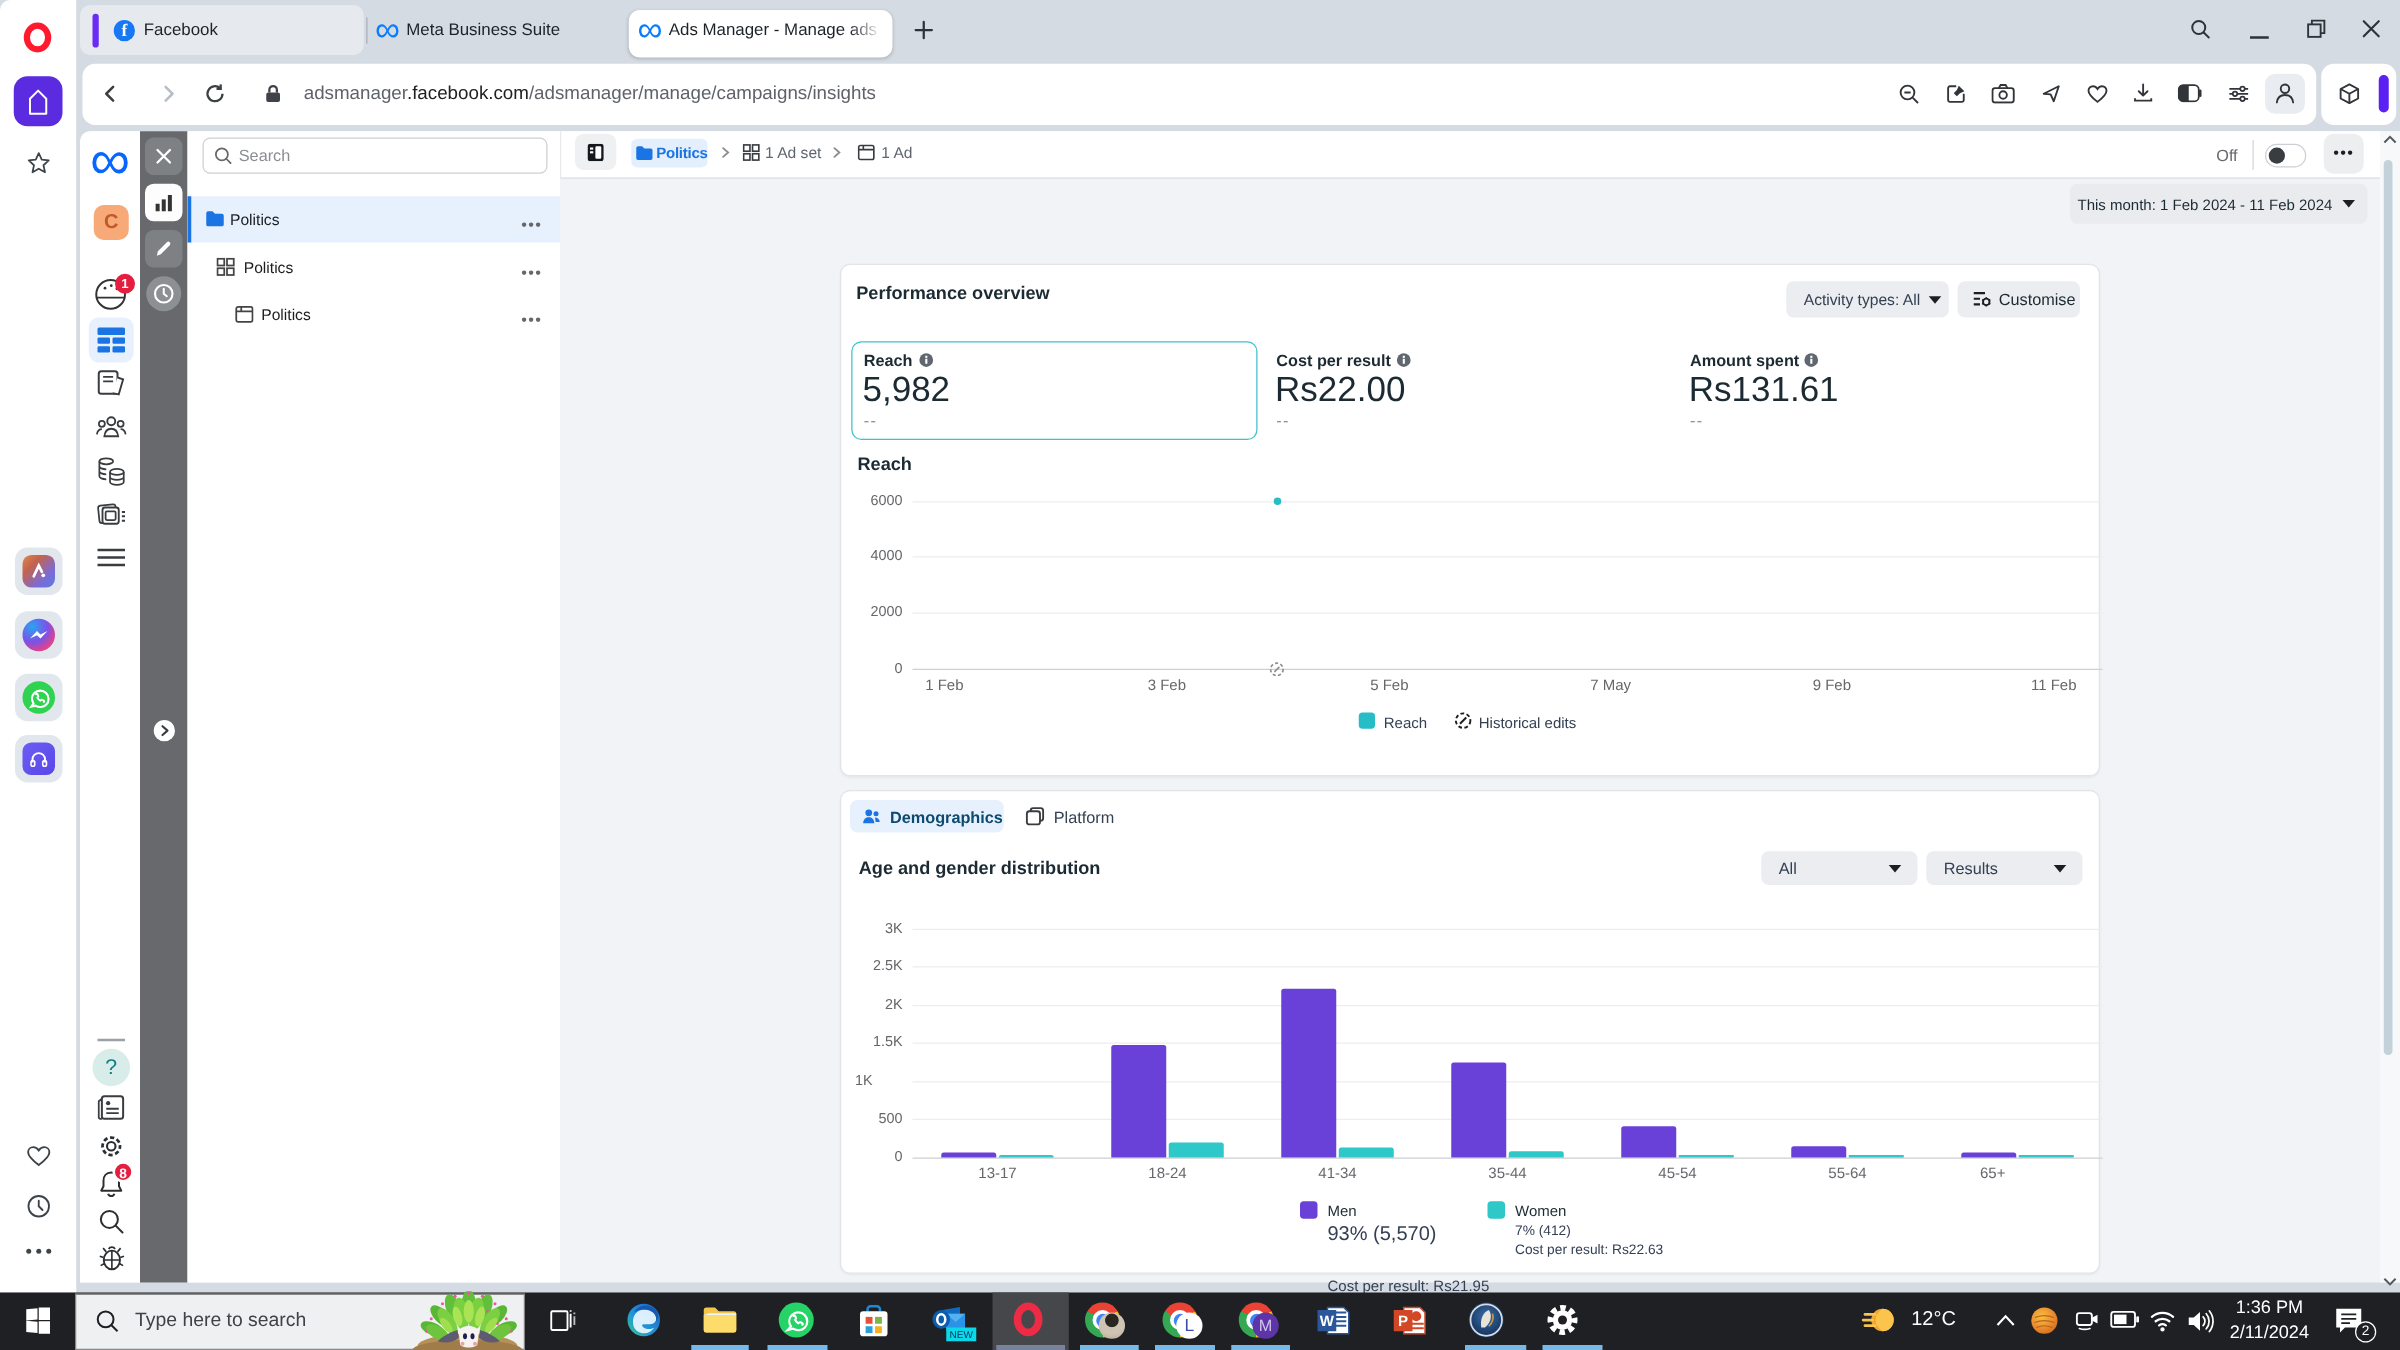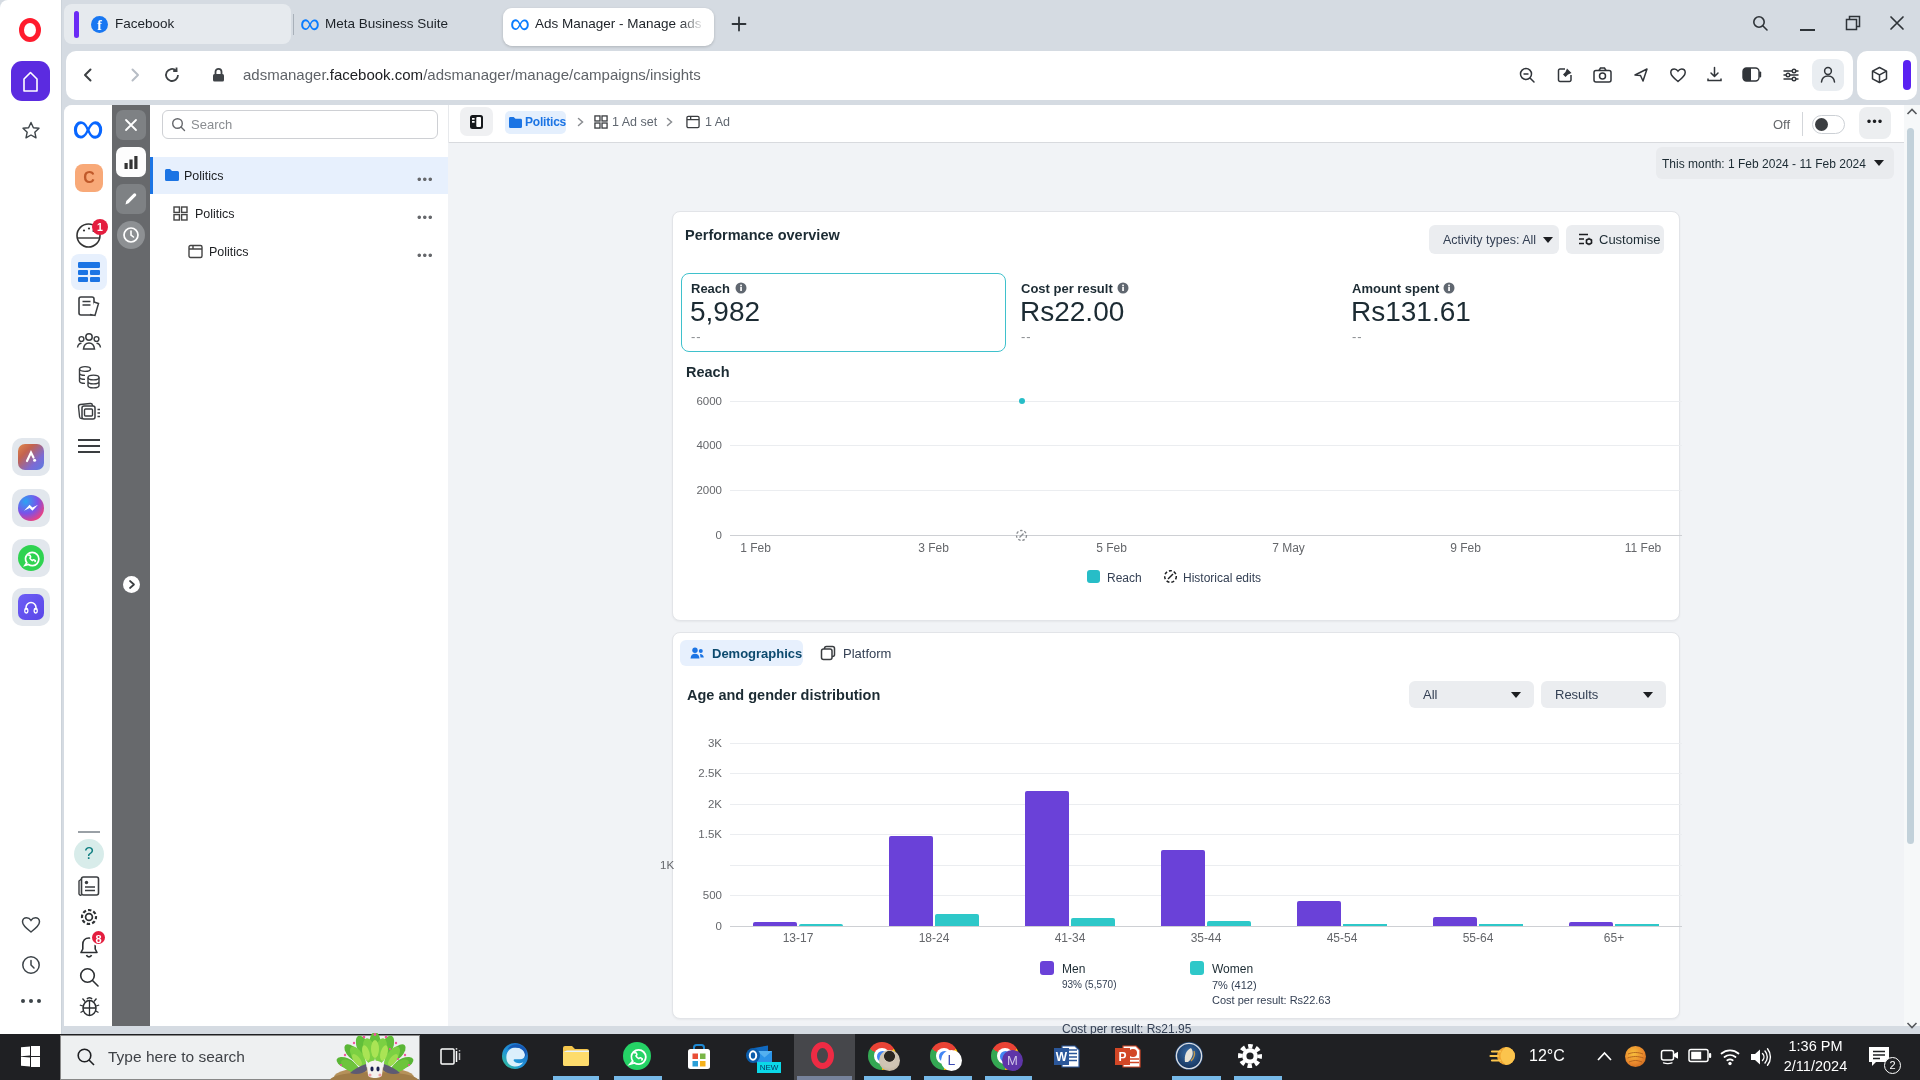--- a/index.html
+++ b/index.html
@@ -445,21 +445,21 @@
 <div class="a" style="left:1423px;top:687px;font-size:13px;color:#344054">All</div>
 <div class="a" style="left:1511px;top:692px;width:0;height:0;border-left:5px solid transparent;border-right:5px solid transparent;border-top:6px solid #1c1e21"></div>
 <div class="a" style="left:1541px;top:681px;width:125px;height:27px;background:#ebedf0;border-radius:6px"></div>
 <div class="a" style="left:1555px;top:687px;font-size:13px;color:#344054">Results</div>
 <div class="a" style="left:1643px;top:692px;width:0;height:0;border-left:5px solid transparent;border-right:5px solid transparent;border-top:6px solid #1c1e21"></div>
 
 <div class="a" style="left:660px;top:737px;width:62px;height:12px;font-size:11.5px;color:#65676b;text-align:right">3K</div>
 <div class="a" style="left:660px;top:767px;width:62px;height:12px;font-size:11.5px;color:#65676b;text-align:right">2.5K</div>
 <div class="a" style="left:660px;top:798px;width:62px;height:12px;font-size:11.5px;color:#65676b;text-align:right">2K</div>
 <div class="a" style="left:660px;top:828px;width:62px;height:12px;font-size:11.5px;color:#65676b;text-align:right">1.5K</div>
-<div class="a" style="left:660px;top:859px;width:62px;height:12px;font-size:11.5px;color:#65676b;text-align:left">1K</div>
+<div class="a" style="left:660px;top:859px;width:62px;height:12px;font-size:11.5px;color:#65676b;text-align:center">1K</div>
 <div class="a" style="left:660px;top:889px;width:62px;height:12px;font-size:11.5px;color:#65676b;text-align:right">500</div>
 <div class="a" style="left:660px;top:920px;width:62px;height:12px;font-size:11.5px;color:#65676b;text-align:right">0</div>
 <div class="a" style="left:730px;top:743px;width:952px;height:1px;background:#ebedf0"></div>
 <div class="a" style="left:730px;top:773px;width:952px;height:1px;background:#ebedf0"></div>
 <div class="a" style="left:730px;top:804px;width:952px;height:1px;background:#ebedf0"></div>
 <div class="a" style="left:730px;top:834px;width:952px;height:1px;background:#ebedf0"></div>
 <div class="a" style="left:730px;top:865px;width:952px;height:1px;background:#ebedf0"></div>
 <div class="a" style="left:730px;top:895px;width:952px;height:1px;background:#ebedf0"></div>
 <div class="a" style="left:730px;top:926px;width:952px;height:1px;background:#ced0d4"></div>
 
@@ -477,25 +477,25 @@
 <div class="a" style="left:1479px;top:924px;width:44px;height:2px;background:#2ec8c9"></div>
 <div class="a" style="left:1569px;top:922px;width:44px;height:4px;background:#6a41d8;border-radius:2px 2px 0 0"></div>
 <div class="a" style="left:1615px;top:924px;width:44px;height:2px;background:#2ec8c9"></div>
 
 <div class="a" style="left:768px;top:931px;width:60px;font-size:12px;color:#65676b;text-align:center">13-17</div>
 <div class="a" style="left:904px;top:931px;width:60px;font-size:12px;color:#65676b;text-align:center">18-24</div>
 <div class="a" style="left:1040px;top:931px;width:60px;font-size:12px;color:#65676b;text-align:center">41-34</div>
 <div class="a" style="left:1176px;top:931px;width:60px;font-size:12px;color:#65676b;text-align:center">35-44</div>
 <div class="a" style="left:1312px;top:931px;width:60px;font-size:12px;color:#65676b;text-align:center">45-54</div>
 <div class="a" style="left:1448px;top:931px;width:60px;font-size:12px;color:#65676b;text-align:center">55-64</div>
-<div class="a" style="left:1584px;top:931px;width:60px;font-size:12px;color:#65676b;text-align:center">65+</div>
+<div class="a" style="left:1584px;top:931px;width:60px;font-size:12px;color:#65676b;">65+</div>
 
 <div class="a" style="left:1040px;top:961px;width:14px;height:14px;border-radius:3px;background:#6a41d8"></div>
 <div class="a" style="left:1062px;top:962px;font-size:12px;color:#1c2b33">Men</div>
-<div class="a" style="left:1062px;top:979px;font-size:10px;color:#344054">93% (5,570)</div>
+<div class="a" style="left:1062px;top:979px;font-size:16px;color:#344054">93% (5,570)</div>
 <div class="a" style="left:1062px;top:1022px;font-size:12px;color:#344054">Cost per result: Rs21.95</div>
 <div class="a" style="left:1190px;top:961px;width:14px;height:14px;border-radius:3px;background:#2ec8c9"></div>
 <div class="a" style="left:1212px;top:962px;font-size:12px;color:#1c2b33">Women</div>
 <div class="a" style="left:1212px;top:979px;font-size:11px;color:#344054">7% (412)</div>
 <div class="a" style="left:1212px;top:994px;font-size:11px;color:#344054">Cost per result: Rs22.63</div>
 
 <div class="a" style="left:0;top:1034px;width:1920px;height:46px;background:#1f2023" id="taskbar"></div>
 
 <div class="a" style="left:21px;top:1047px;width:8.5px;height:8.5px;background:#fff;transform:skewY(-5deg)"></div>
 <div class="a" style="left:31px;top:1046px;width:8.5px;height:9.5px;background:#fff"></div>

